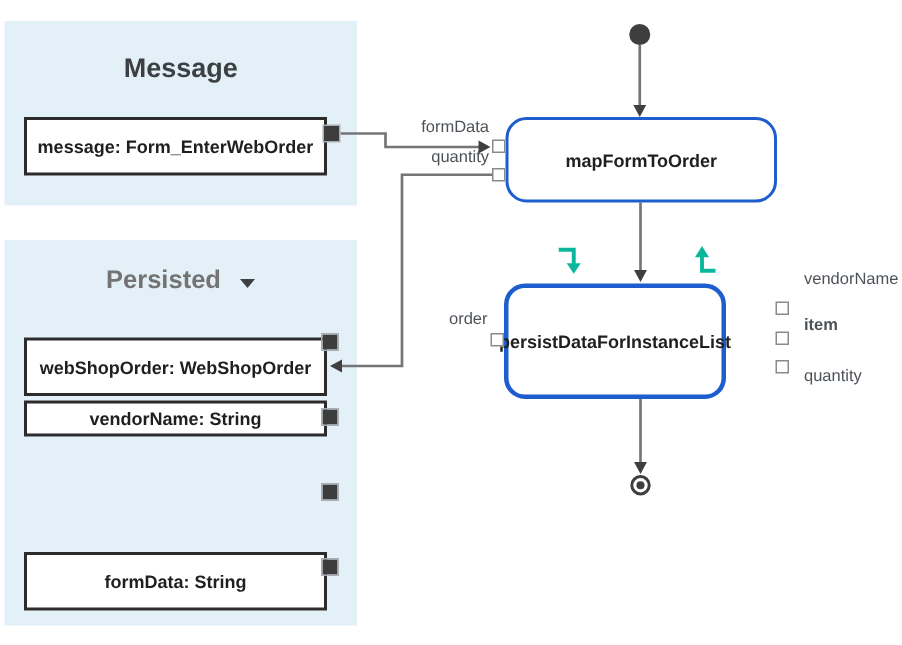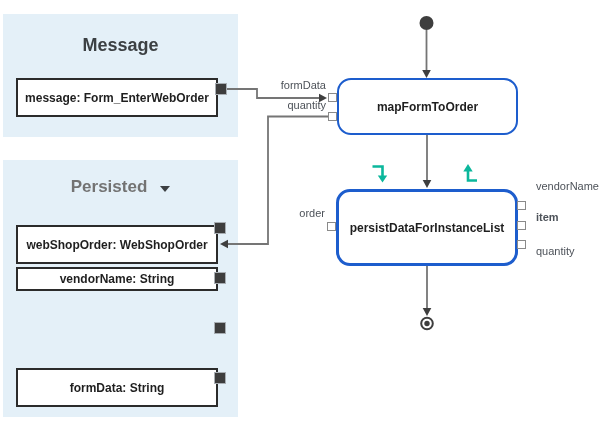--- a/index.html
+++ b/index.html
@@ -42,21 +42,21 @@
   #sq-webshoporder{left:215px;top:223px;}
   #sq-vendorname{left:215px;top:273px;}
   #sq-item{left:215px;top:323px;}
   #sq-quantity{left:215px;top:373px;}
   .task{
     position:absolute;background:#fff;border:2px solid #1D5DCD;border-radius:14px;
     box-sizing:border-box;display:flex;align-items:center;justify-content:center;
   }
   .task span{font-size:12px;font-weight:bold;color:#1F1F1F;}
   #task-map{left:337px;top:78px;width:181px;height:57px;}
-  #task-persist{left:336px;top:189px;width:182px;height:77px;border-width:3px;}
+  #task-persist{left:336px;top:189px;width:148px;height:77px;border-width:3px;}
   .port{
     position:absolute;width:9px;height:9px;box-sizing:border-box;
     background:#fff;border:1.5px solid #8A8A8A;
   }
   #port-formdata{left:328px;top:93px;}
   #port-weborder{left:328px;top:112px;}
   #port-order{left:327px;top:222px;}
   #port-vendorname{left:517px;top:201px;}
   #port-item{left:517px;top:221px;}
   #port-quantity{left:517px;top:240px;}

